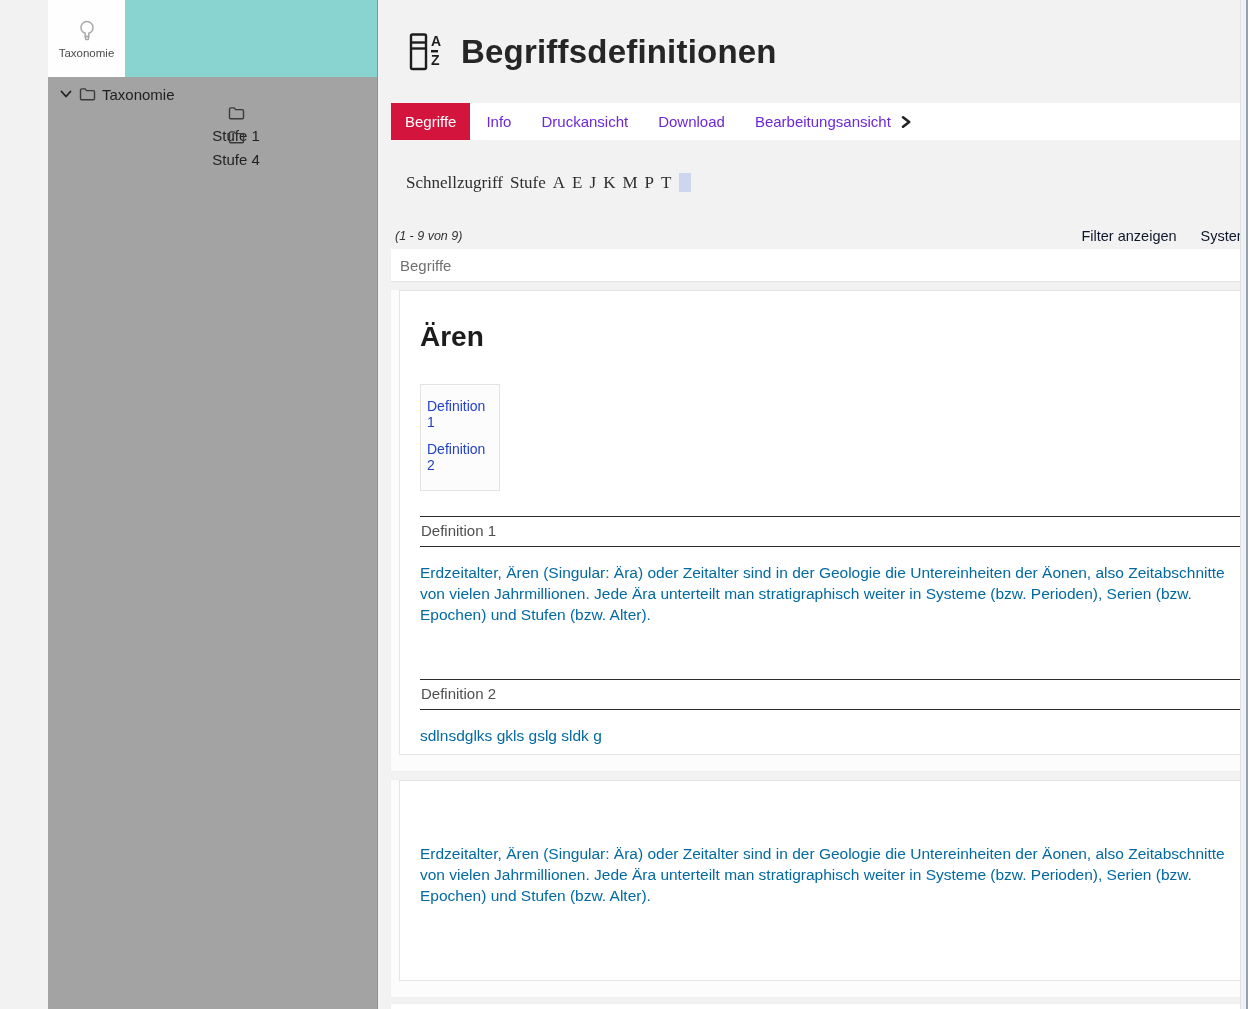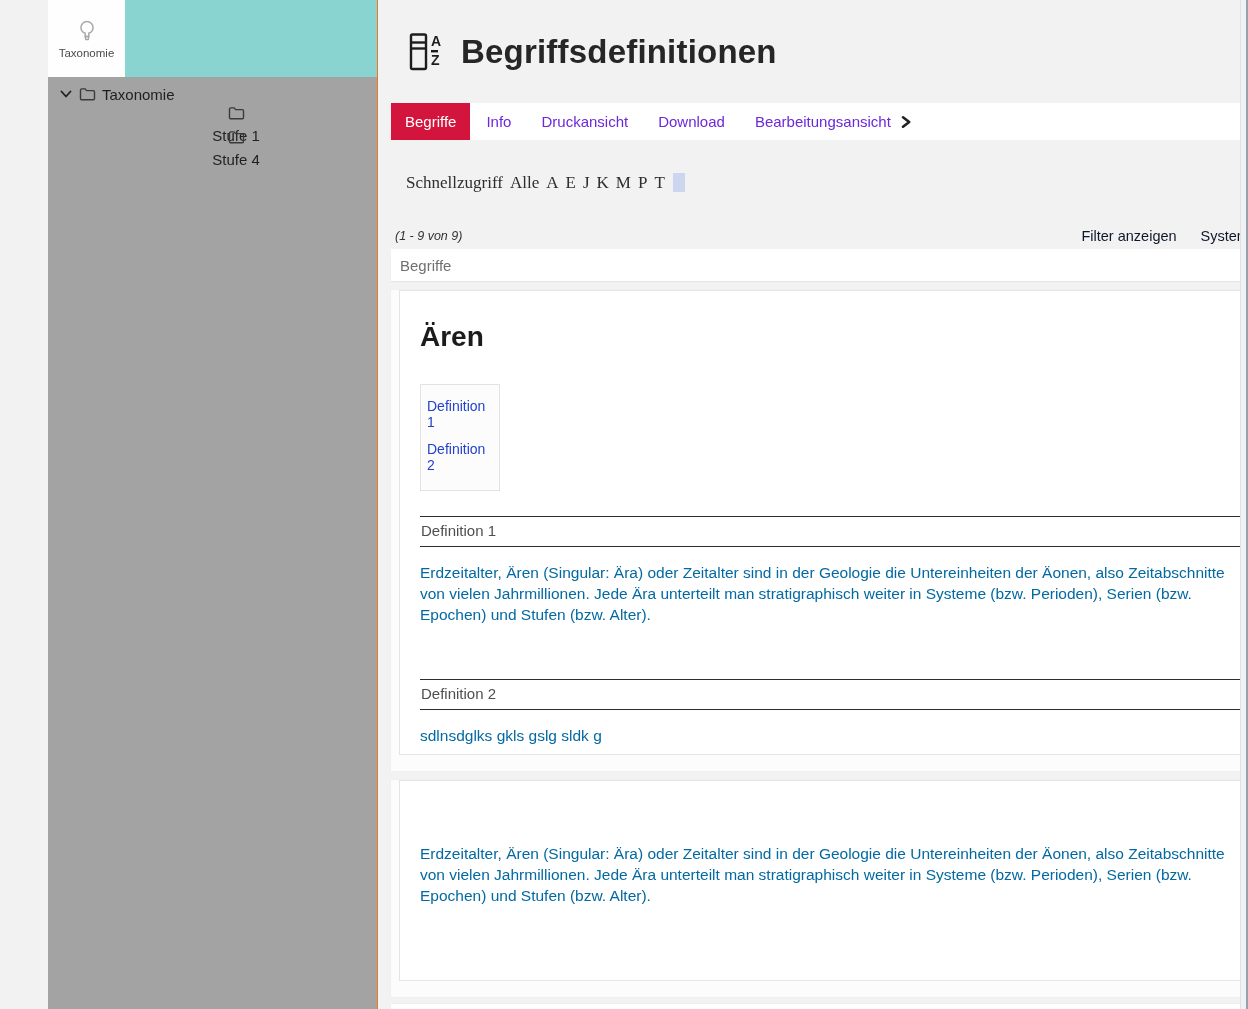--- a/index.html
+++ b/index.html
@@ -161,21 +161,21 @@
           <span>
             <svg width="12" height="14" viewBox="0 0 12 14">
                 <path d="M3 2.3 L9.2 7 L3 11.7" stroke="#222" stroke-width="2.6" fill="none" stroke-linecap="round" stroke-linejoin="round"></path>
               </svg>
           </span>
         </div>
       </nav>
 
       <div class="quick-row">
         <span>Schnellzugriff</span>
-        <span class="quick-letter">Alle</span>
+        <span class="quick-letter">Stufe</span>
         <span class="quick-letter">A</span>
         <span class="quick-letter">E</span>
         <span class="quick-letter">J</span>
         <span class="quick-letter">K</span>
         <span class="quick-letter">M</span>
         <span class="quick-letter">P</span>
         <span class="quick-letter">T</span>
         <span class="sel-box"></span>
       </div>
 

